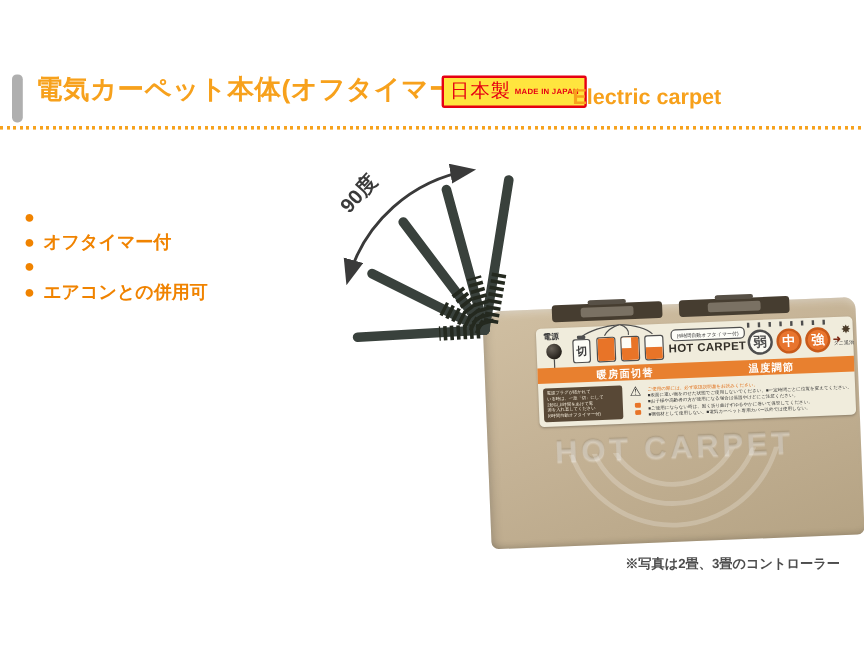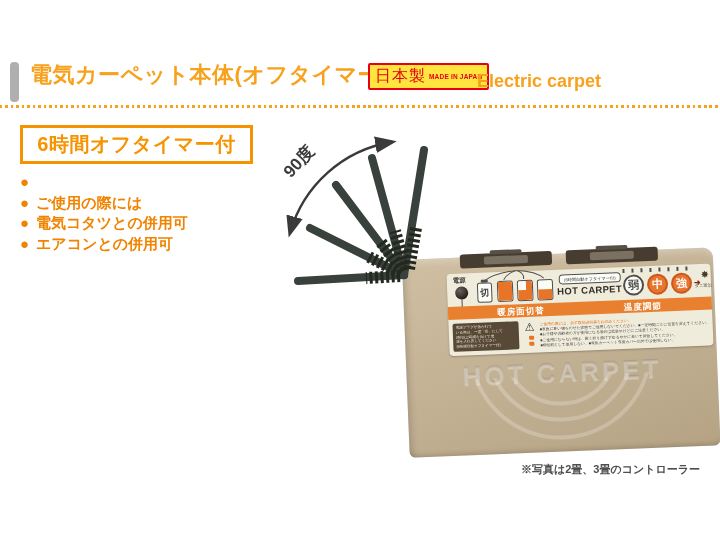--- a/index.html
+++ b/index.html
@@ -107,33 +107,31 @@
 
   <div class="abs side-bar"></div>
   <div class="abs page-title">電気カーペット本体(オフタイマー付)</div>
   <div class="abs badge">
     <span class="badge-main">日本製</span>
     <span class="badge-sub">MADE IN JAPAN</span>
   </div>
   <div class="abs subtitle-en">Electric carpet</div>
   <div class="abs dotted-rule"></div>
 
-  <div class="abs feature-box">6時間オフタイマー付</div>
 
   <div class="abs bullets">
     <div class="bullet">
       <span class="mark">●</span>
     </div>
     <div class="bullet">
       <span class="mark">●</span>
-      <span class="txt">ご使用の際には</span>
-    </div>
-    <div class="bullet">
-      <span class="mark">●</span>
-      <span class="txt">電気コタツとの併用可</span>
+      <span class="txt">オフタイマー付</span>
+    </div>
+    <div class="bullet">
+      <span class="mark">●</span>
     </div>
     <div class="bullet">
       <span class="mark">●</span>
       <span class="txt">エアコンとの併用可</span>
     </div>
   </div>
 
   <div class="abs photo-caption">※写真は2畳、3畳のコントローラー</div>
 
   <svg class="abs cords-svg" width="185" height="185" viewBox="0 0 185 185">

